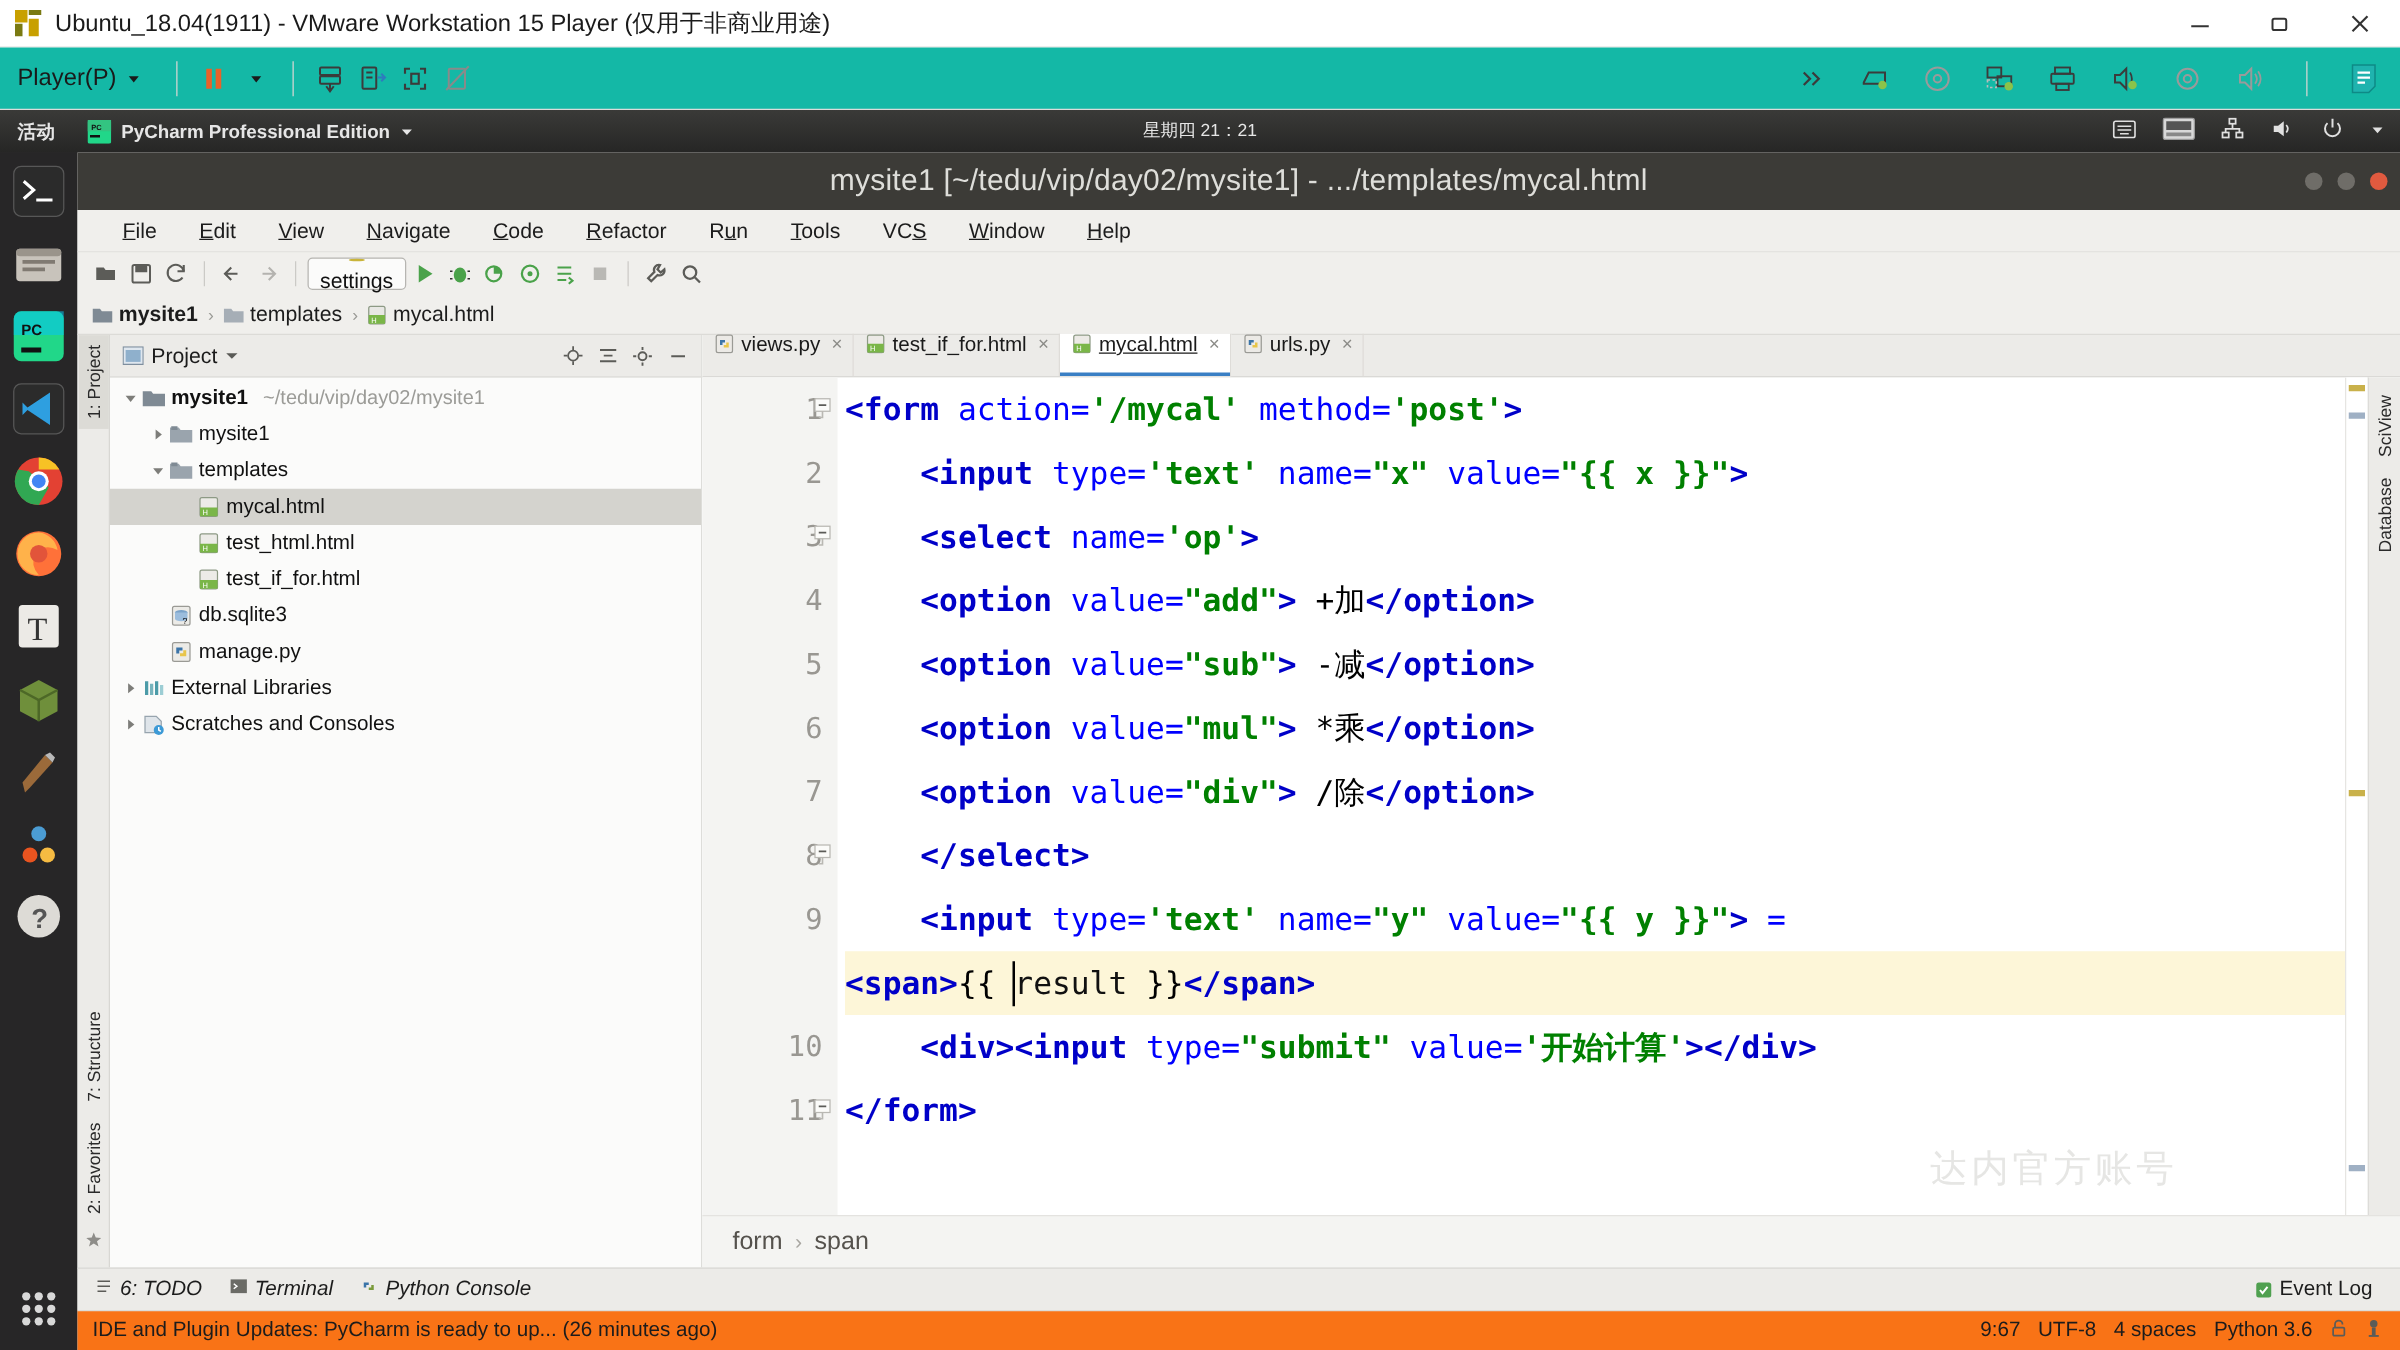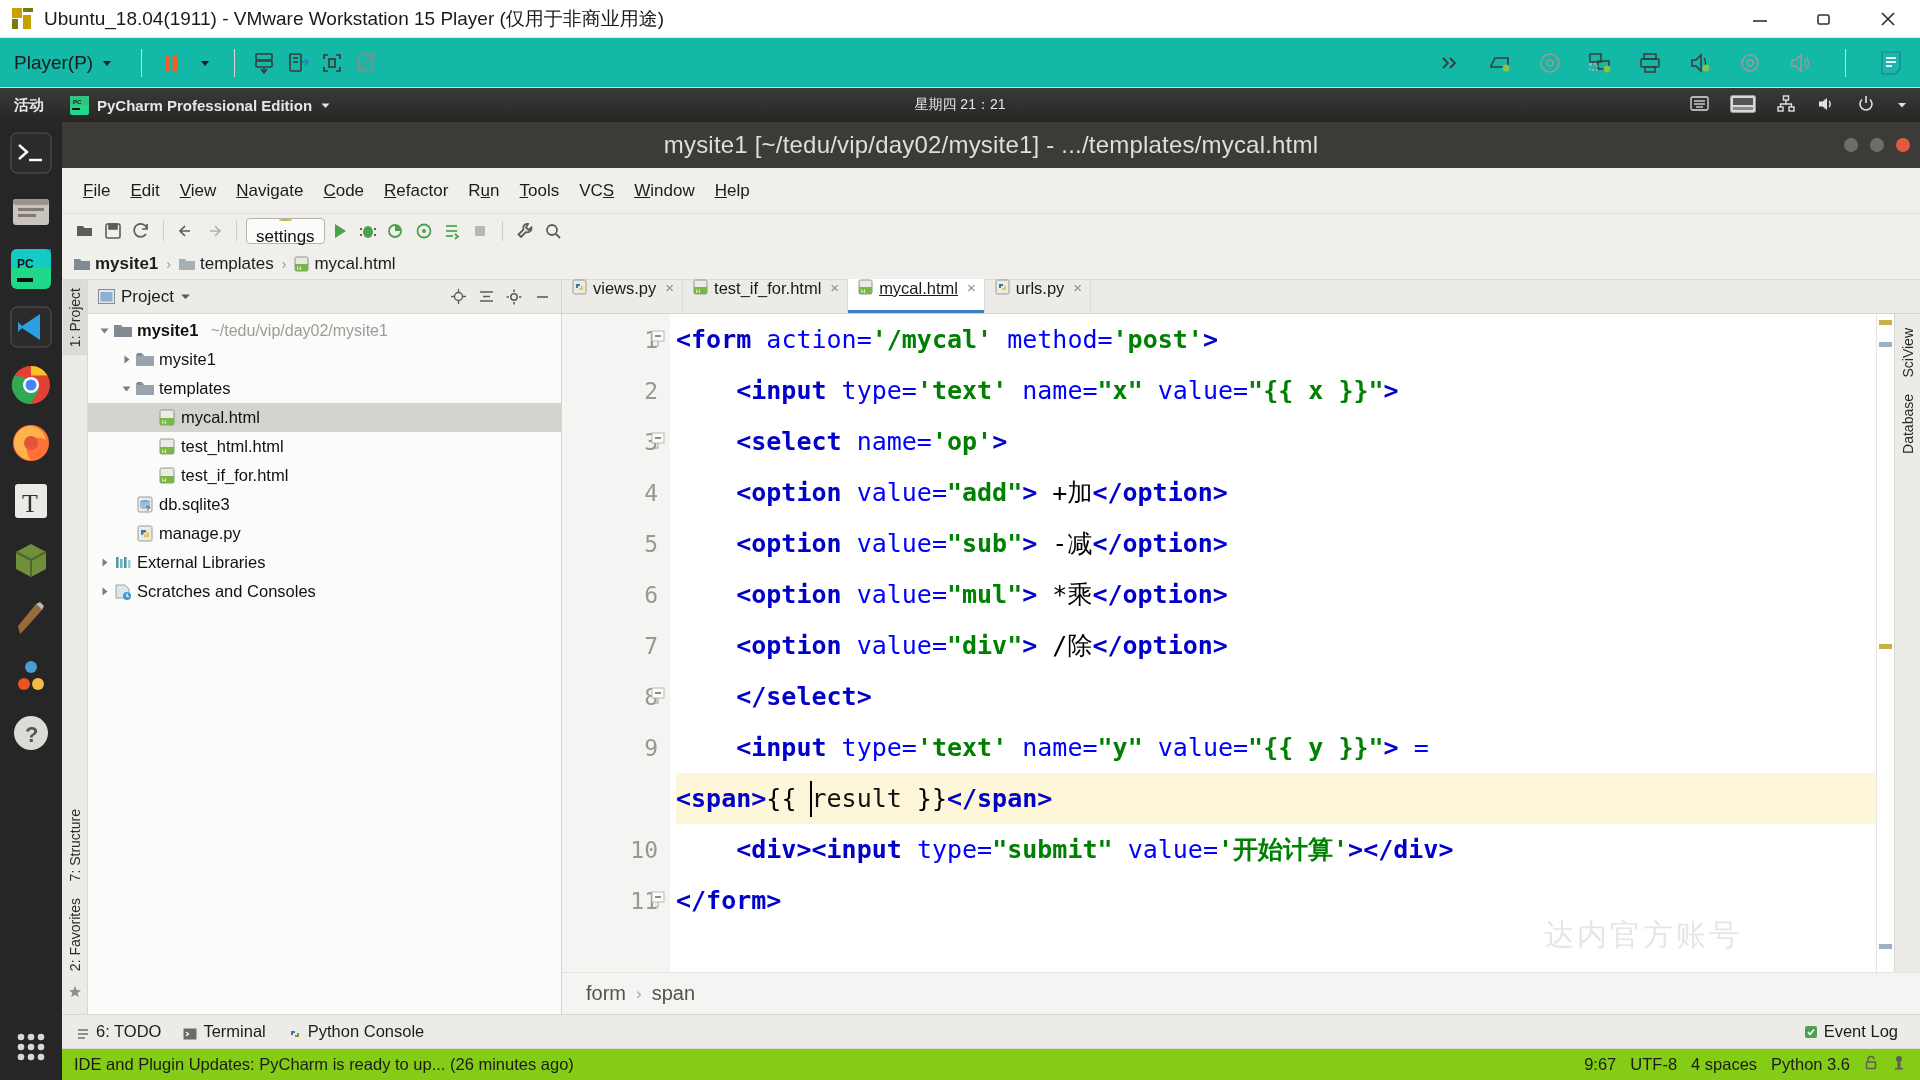--- a/index.html
+++ b/index.html
@@ -63,22 +63,22 @@
 
   #pycharm-titlebar {
     height:46px; background:#3c3b37; color:#dededa; display:flex;
     align-items:center; justify-content:center; position:relative; flex:none;
   }
   #pycharm-title-text { font-size:24px; letter-spacing:.2px; }
   #pycharm-wbtns { position:absolute; right:10px; display:flex; gap:12px; align-items:center; }
   .pcbtn { width:14px; height:14px; border-radius:50%; }
 
   #pycharm-menubar {
-    height:46px; background:#f0efec; display:flex; align-items:center;
-    padding-left:12px; gap:2px; font-size:17px; color:#1c1c1c; flex:none;
+    height:34px; background:#f0efec; display:flex; align-items:center;
+    padding-left:27px; gap:16px; font-size:17px; color:#1c1c1c; flex:none;
     border-bottom:1px solid #e0dfdc;
   }
   .menu-item { padding:3px 9px; cursor:default; }
   .menu-item u { text-decoration:underline; }
 
   #pycharm-toolbar {
     height:34px; background:#f0efec; display:flex; align-items:center;
     padding-left:10px; gap:2px; flex:none;
   }
   .tbi { width:26px; height:26px; display:flex; align-items:center; justify-content:center; }
@@ -175,25 +175,25 @@
   
   #watermark { position:absolute; right:178px; bottom:16px; font-size:30px; color:#e6e6e4;
                letter-spacing:3px; pointer-events:none; }
 
   
   #bottom-bar {
     height:34px; background:#ecebe8; display:flex; align-items:center; gap:22px;
     padding-left:14px; font-size:16.5px; color:#1c1c1c; flex:none; border-top:1px solid #d8d7d3;
     position:relative;
   }
-  .bb-item { display:flex; align-items:flex-end; gap:6px; }
+  .bb-item { display:flex; align-items:flex-start; gap:6px;font-style:italic; }
   #bottom-bar-right { position:absolute; right:22px; display:flex; align-items:center; gap:6px; }
 
   #status-bar {
-    height:32px; background:#84cc16; display:flex; align-items:center;
+    height:32px; background:#f97316; display:flex; align-items:center;
     padding-left:12px; font-size:16.5px; color:#1c1c1c; flex:none; position:relative;
     border-top:1px solid #dcdbd7;
   }
   #status-right { position:absolute; right:14px; display:flex; align-items:center; gap:14px; }
 </style>
 </head>
 <body>
 
 <div id="vmware-window">
 

